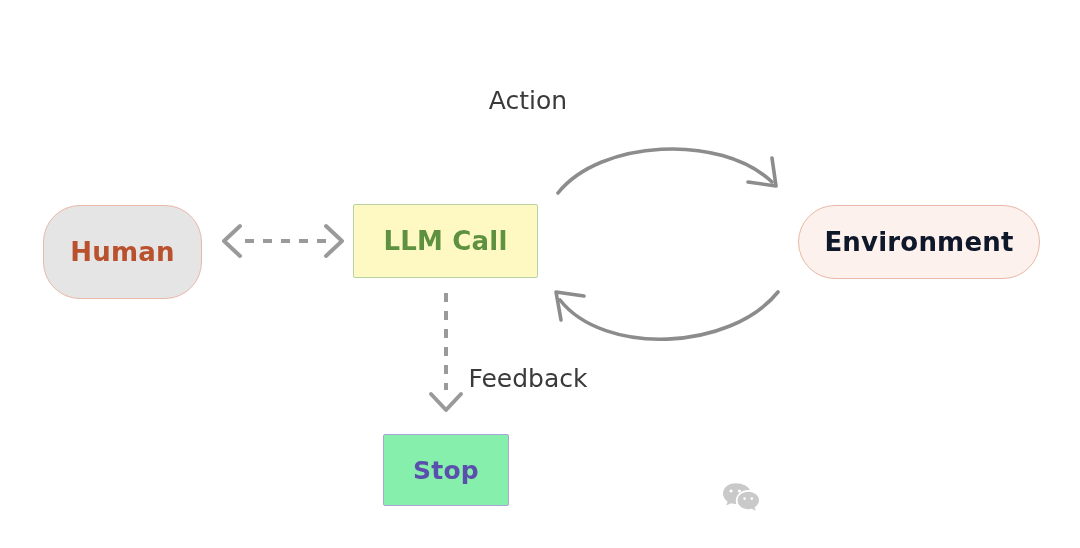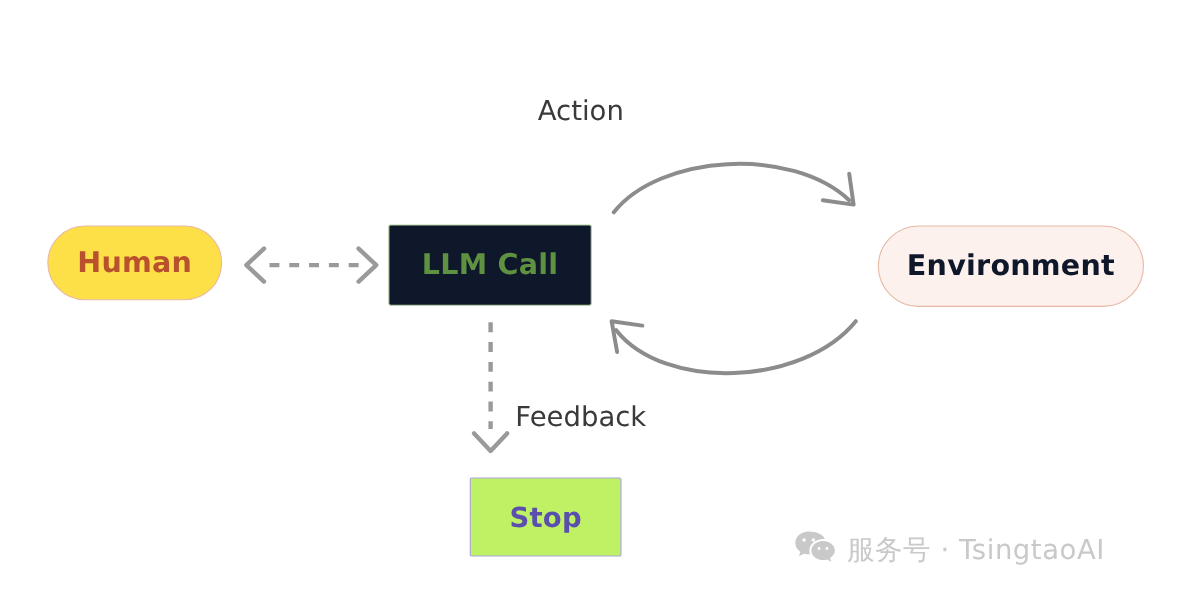--- a/index.html
+++ b/index.html
@@ -40,37 +40,37 @@
     font-weight: bold;
     line-height: 1;
     white-space: nowrap;
   }
 
   
   #node-human {
     left: 43px;
     top: 205px;
     width: 159px;
-    height: 68px;
-    background: #fde047;
+    height: 94px;
+    background: #e5e5e5;
     border: 1.6px solid #e8b9a6;
     border-radius: 37px;
   }
   #node-human .node-label {
     color: #b9512f;
     font-size: 26px;
   }
 
   
   #node-llm-call {
     left: 353px;
     top: 204px;
     width: 185px;
     height: 74px;
-    background: #0f172a;
+    background: #fef9c3;
     border: 1.6px solid #b7d3a2;
     border-radius: 2px;
   }
   #node-llm-call .node-label {
     color: #5e9140;
     font-size: 26px;
   }
 
   
   #node-environment {
@@ -84,26 +84,25 @@
   }
   #node-environment .node-label {
     color: #0f172a;
     font-size: 26px;
   }
 
   
   #node-stop {
     left: 383px;
     top: 434px;
-    width: 138px;
+    width: 126px;
     height: 72px;
-    background: #bef264;
+    background: #86efac;
     border: 1.8px solid #a9a3da;
     border-radius: 2px;
-    margin-left: 44px;
   }
   #node-stop .node-label {
     color: #5b4fad;
     font-size: 25px;
   }
 
   
   .edge-label {
     position: absolute;
     color: #3a3a3a;
@@ -203,14 +202,13 @@
                C26.6 4.3 20.6 1.2 13.2 1.2z" fill="#c9c9c9"></path>
       <circle cx="9" cy="9" r="1.6" fill="#ffffff"></circle>
       <circle cx="17.4" cy="9" r="1.6" fill="#ffffff"></circle>
 
       <path d="M37 18.5c0-4.8-4.8-8.7-10.7-8.7S15.6 13.7 15.6 18.5c0 4.8 4.8 8.7 10.7 8.7 1.2 0 2.4-0.17 3.5-0.5
                l3.9 2-1.1-3.35C35 23.6 37 21.2 37 18.5z" fill="#c9c9c9"></path>
       <circle cx="22.6" cy="16.6" r="1.3" fill="#ffffff"></circle>
       <circle cx="29.8" cy="16.6" r="1.3" fill="#ffffff"></circle>
     </svg>
   </span>
-  <span class="wm-text">服务号 · TsingtaoAI</span>
 </div>
 
 </body></html>

